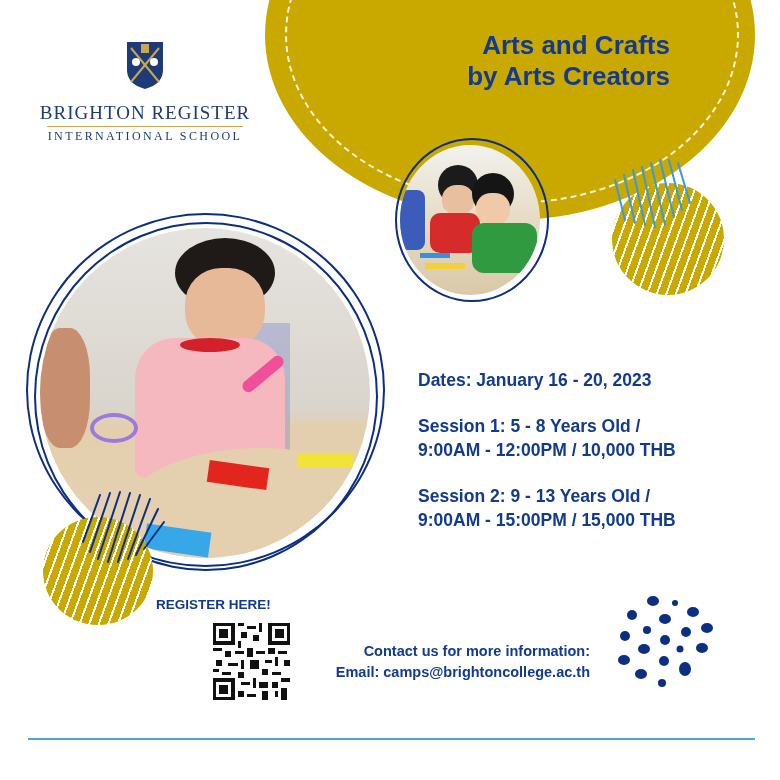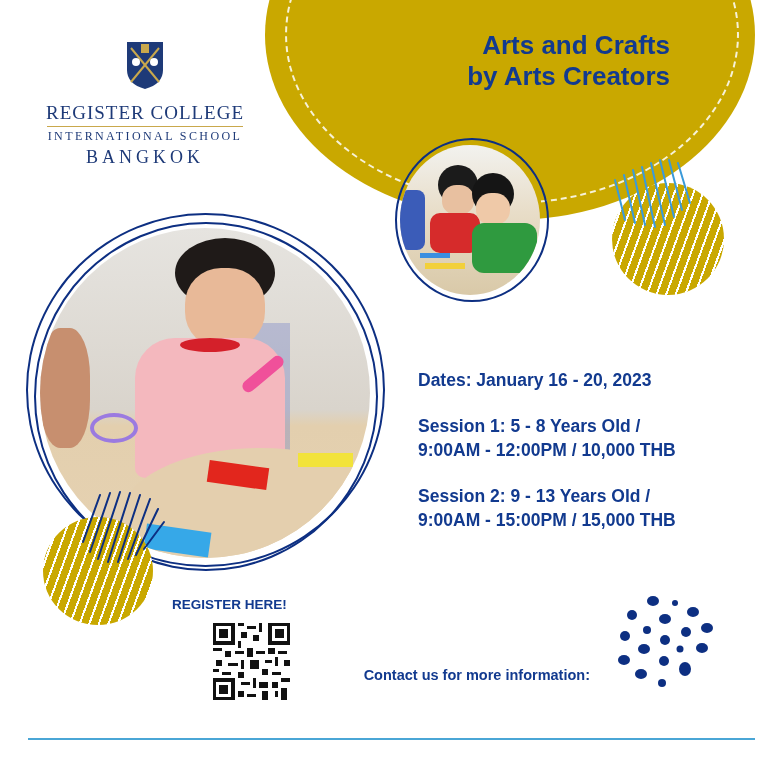--- a/index.html
+++ b/index.html
@@ -29,48 +29,47 @@
   .photo-big { left:40px; top:228px; width:330px; height:330px; border-radius:50%; overflow:hidden;
      background: linear-gradient(180deg,#e6e4e0 0%,#d9d4cc 55%,#e3cfae 60%,#e6d2b2 100%); }
 
   .stripe-circle { border-radius:50%; overflow:hidden;
      background: repeating-linear-gradient(110deg,#c9a800 0 7px,#ffffff 7px 9px); }
 
   .info { left:418px; top:368px; color:#123a8f; font-weight:bold; font-size:17.5px; line-height:24px; }
   .info p { margin:0; }
   .info .gap { height:22px; }
 
-  .register { left:172px; top:597px; color:#123a8f; font-weight:bold; font-size:13.5px; }
+  .register { left:156px; top:597px; color:#123a8f; font-weight:bold; font-size:13.5px; }
   .qr { left:213px; top:623px; width:77px; height:77px; }
 
-  .contact { left:300px; top:641px; width:290px; text-align:right; color:#123a8f; font-weight:bold; font-size:14.5px; line-height:21px;margin-top:24px; }
+  .contact { left:300px; top:641px; width:290px; text-align:right; color:#123a8f; font-weight:bold; font-size:14.5px; line-height:21px; }
   .contact p { margin:0; }
 
   .dots { left:605px; top:585px; width:110px; height:105px; }
   .bottom-line { left:28px; top:738px; width:727px; height:2px; background:#4aa6d6; }
 </style>
 </head>
 <body>
 
 <div class="abs blob"></div>
 <div class="abs blob-ring"></div>
 
 <div class="abs logo">
   <svg class="crest" viewBox="0 0 40 50">
     <path d="M2 2 H38 V30 Q38 44 20 49 Q2 44 2 30 Z" fill="#1e3a78"></path>
     <rect x="16" y="4" width="8" height="9" fill="#c9a84c"></rect>
     <line x1="6" y1="8" x2="34" y2="42" stroke="#c9a84c" stroke-width="2"></line>
     <line x1="34" y1="8" x2="6" y2="42" stroke="#c9a84c" stroke-width="2"></line>
     <circle cx="11" cy="22" r="4" fill="#ffffff"></circle>
     <circle cx="29" cy="22" r="4" fill="#ffffff"></circle>
   </svg>
-  <div class="logo-l1">REGISTER COLLEGE</div>
+  <div class="logo-l1">BRIGHTON REGISTER</div>
   <div class="logo-rule"></div>
   <div class="logo-l2">INTERNATIONAL SCHOOL</div>
-  <div class="logo-l3">BANGKOK</div>
 </div>
 
 <div class="abs title">
   <div>Arts and Crafts</div>
   <div>by Arts Creators</div>
 </div>
 
 <div class="abs stripe-circle" style="left:612px;top:183px;width:112px;height:112px;"></div>
 <svg class="abs" style="left:610px;top:155px;" width="90" height="90" viewBox="0 0 90 90">
   <g stroke="#3a9ad9" stroke-width="2" stroke-linecap="round">
@@ -185,20 +184,21 @@
     <rect x="8" y="22" width="2" height="2"></rect>
       <rect x="11" y="23" width="3" height="1"></rect>
       <rect x="16" y="22" width="2" height="3"></rect>
     <rect x="20" y="22" width="1" height="2"></rect>
       <rect x="22" y="21" width="2" height="4"></rect>
   </g>
 </svg>
 
 <div class="abs contact">
   <p>Contact us for more information:</p>
+  <p>Email: camps@brightoncollege.ac.th</p>
 </div>
 
 <svg class="abs dots" viewBox="0 0 110 105">
   <g fill="#0d2f82">
     <ellipse cx="48" cy="16" rx="6" ry="5"></ellipse>
     <circle cx="70" cy="18" r="3"></circle>
     <ellipse cx="27" cy="30" rx="5" ry="5"></ellipse>
     <ellipse cx="88" cy="27" rx="6" ry="5"></ellipse>
     <ellipse cx="60" cy="34" rx="6" ry="5"></ellipse>
     <ellipse cx="42" cy="45" rx="4" ry="4"></ellipse>

